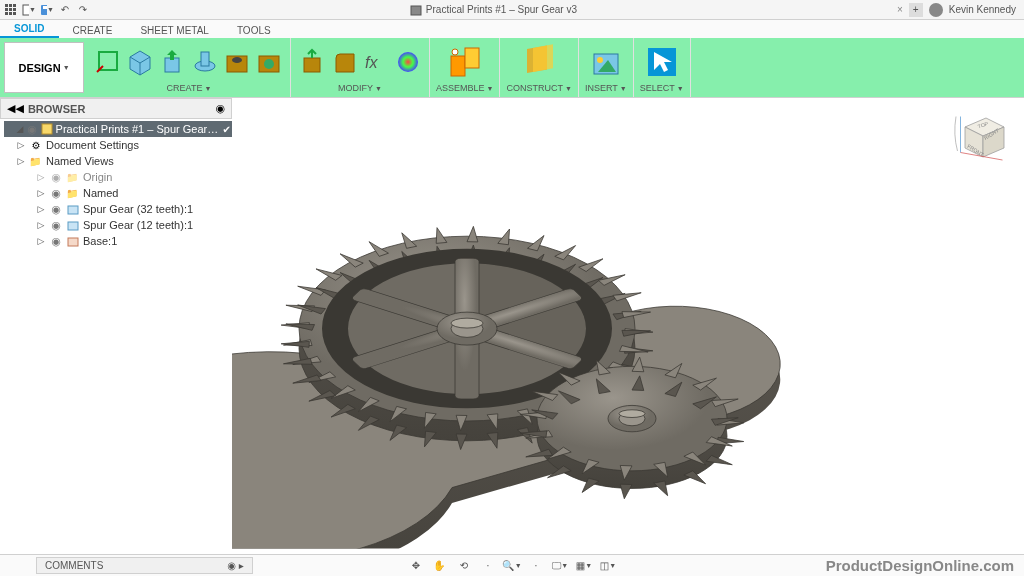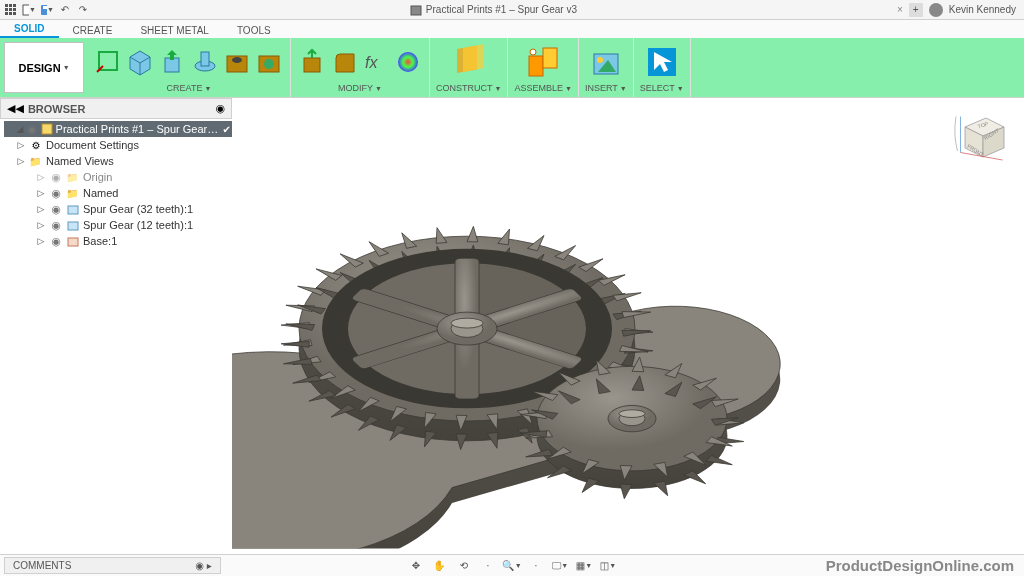--- a/index.html
+++ b/index.html
@@ -46,21 +46,21 @@
 
 
 .viewcube { position:absolute; right:14px; top:8px; width:60px; height:60px; }
 .viewcube svg { width:100%; height:100%; }
 
 
 .canvas { position:absolute; inset:0; background:#fff; }
 .canvas svg { position:absolute; left:50%; top:50%; transform:translate(-50%,-47%); }
 
 
-.bottombar { height:22px; border-top:1px solid #d0d0d0; background:#fafafa; display:flex; align-items:center; font-size:10px; color:#555;}
+.bottombar { height:22px; border-top:1px solid #d0d0d0; background:#fafafa; display:flex; align-items:center; font-size:10px; color:#555;padding-left:32px;}
 .comments { padding:2px 8px; border:1px solid #d0d0d0; background:#f0f0f0; margin-left:4px; display:flex; align-items:center; gap:4px;}
 .nav-tools { position:absolute; left:50%; transform:translateX(-50%); display:flex; gap:6px; align-items:center;}
 .nav-tools .nt { width:18px; height:18px; display:flex; align-items:center; justify-content:center; border:1px solid transparent;}
 .watermark { margin-left:auto; margin-right:10px; font-size:15px; font-weight:700; color:#888; font-family: Arial, sans-serif;}
 
 
 .box-ico { width:28px; height:28px; }
 </style>
 </head>
 <body>
@@ -209,43 +209,43 @@
     <div class="label">
         <span>MODIFY</span>
         <span class="tri">▼</span>
       </div>
   </div>
 
   <div class="ribbon-group">
     <div class="icons">
       <div class="tool big">
           <svg width="36" height="36">
-            <rect x="6" y="6" width="20" height="24" fill="#f90" opacity="0.7" transform="skewY(-10)"></rect>
-            <rect x="12" y="6" width="20" height="24" fill="#fc3" opacity="0.7" transform="skewY(-10)"></rect>
+            <rect x="4" y="12" width="14" height="20" fill="#f90" stroke="#c60"></rect>
+            <rect x="18" y="4" width="14" height="20" fill="#fc3" stroke="#c60"></rect>
+            <circle cx="8" cy="8" r="3" fill="#fff" stroke="#c60"></circle>
           </svg>
         </div>
     </div>
     <div class="label">
-        <span>CONSTRUCT</span>
+        <span>ASSEMBLE</span>
         <span class="tri">▼</span>
       </div>
   </div>
 
   <div class="ribbon-group">
     <div class="icons">
       <div class="tool big">
           <svg width="36" height="36">
-            <rect x="4" y="12" width="14" height="20" fill="#f90" stroke="#c60"></rect>
-            <rect x="18" y="4" width="14" height="20" fill="#fc3" stroke="#c60"></rect>
-            <circle cx="8" cy="8" r="3" fill="#fff" stroke="#c60"></circle>
+            <rect x="6" y="6" width="20" height="24" fill="#f90" opacity="0.7" transform="skewY(-10)"></rect>
+            <rect x="12" y="6" width="20" height="24" fill="#fc3" opacity="0.7" transform="skewY(-10)"></rect>
           </svg>
         </div>
     </div>
     <div class="label">
-        <span>ASSEMBLE</span>
+        <span>CONSTRUCT</span>
         <span class="tri">▼</span>
       </div>
   </div>
 
 
   <div class="ribbon-group">
     <div class="icons">
       <div class="tool big">
           <svg width="36" height="36">
             <rect x="6" y="10" width="24" height="20" fill="#7ac7e6" stroke="#2a7aa0"></rect>

